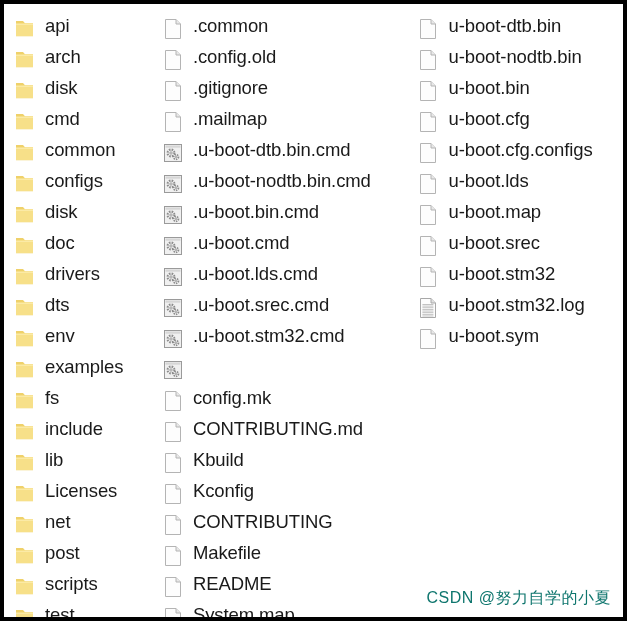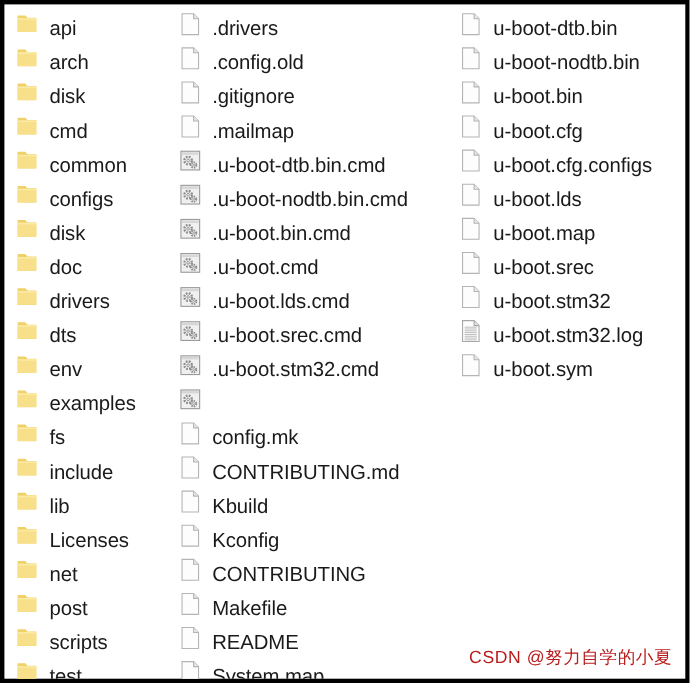--- a/index.html
+++ b/index.html
@@ -39,21 +39,21 @@
     display: flex;
     flex-direction: column;
   }
   .col-0 { width: 146px; padding-left: 10px; }
   .col-1 { width: 256px; padding-left: 5px; }
   .col-2 { width: 210px; padding-left: 5px; }
 
   .file-item {
     display: flex;
     flex-direction: row;
-    align-items: flex-start;
+    align-items: flex-end;
     height: 31px;
     line-height: 31px;
     white-space: nowrap;
   }
 
   .file-icon {
     flex: 0 0 auto;
     width: 22px;
     height: 24px;
     position: relative;
@@ -66,21 +66,21 @@
     color: #1a1a1a;
     letter-spacing: -0.1px;
   }
 
   
   #watermark {
     position: absolute;
     right: 12px;
     bottom: 8px;
     font-size: 16px;
-    color: #b91c1c;
+    color: #0f766e;
     letter-spacing: 0.5px;
     user-select: none;
     white-space: nowrap;
   }
 </style>
 </head>
 <body>
 
 <div id="file-explorer">
   <div class="columns">
@@ -287,21 +287,21 @@
         </div>
       </div>
       <div class="file-column col-1">
         <div class="file-item">
           <span class="file-icon">
             <svg width="22" height="24" viewBox="0 0 22 24">
               <path d="M3.5 2.5 h10.5 l4.5 4.5 v14.5 h-15 z" fill="#fdfdfd" stroke="#b4b4b4" stroke-width="1"></path>
               <path d="M14 2.5 v4.5 h4.5" fill="#e8e8e8" stroke="#b4b4b4" stroke-width="1"></path>
             </svg>
           </span>
-          <span class="file-label">.drivers</span>
+          <span class="file-label">.common</span>
         </div>
         <div class="file-item">
           <span class="file-icon">
             <svg width="22" height="24" viewBox="0 0 22 24">
               <path d="M3.5 2.5 h10.5 l4.5 4.5 v14.5 h-15 z" fill="#fdfdfd" stroke="#b4b4b4" stroke-width="1"></path>
               <path d="M14 2.5 v4.5 h4.5" fill="#e8e8e8" stroke="#b4b4b4" stroke-width="1"></path>
             </svg>
           </span>
           <span class="file-label">.config.old</span>
         </div>

